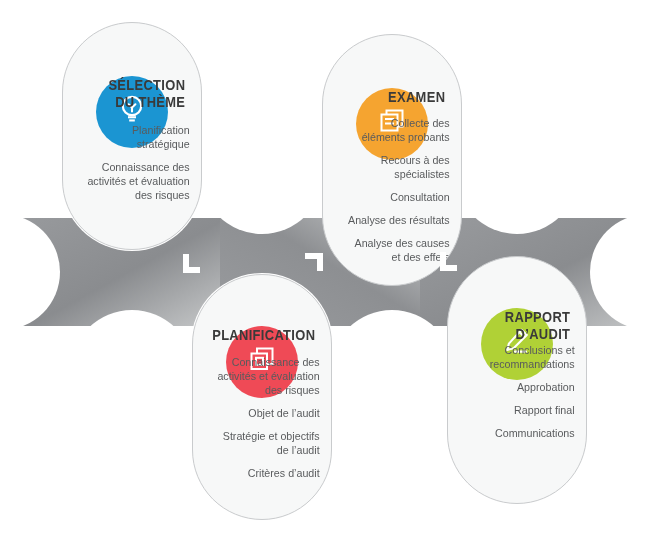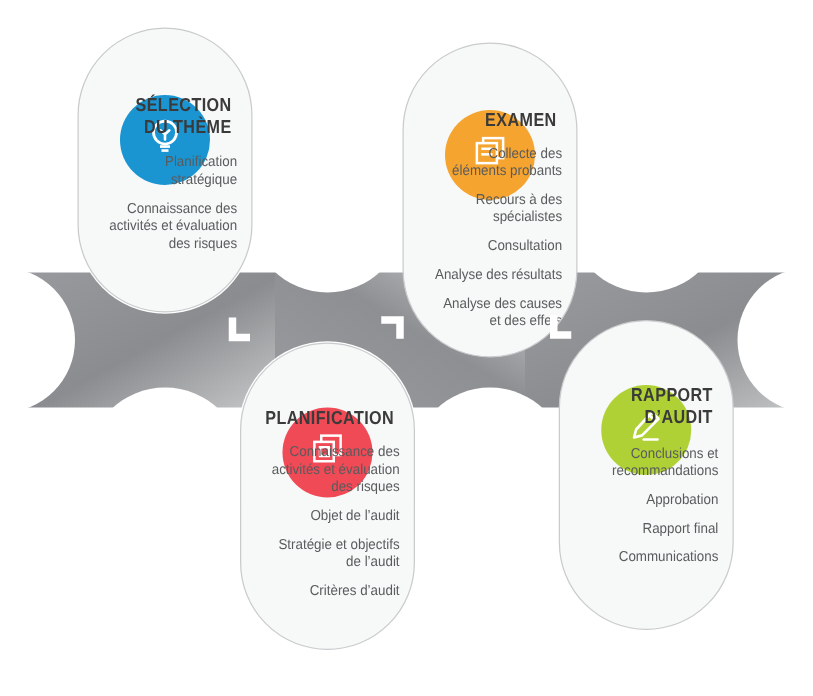--- a/index.html
+++ b/index.html
@@ -77,21 +77,21 @@
   #card-examen{left:322px;top:34px;height:252px;border-radius:70px 70px 70px 70px;}
   #card-examen .card-title{margin-top:54px;}
   #card-examen .card-list{margin-top:10px;}
 
   #card-planification{left:192px;top:274px;height:246px;border-radius:70px 70px 70px 70px;}
   #card-planification .card-title{margin-top:52px;}
   #card-planification .card-list{margin-top:11px;}
 
   #card-rapport{left:447px;top:256px;height:248px;border-radius:70px 70px 70px 70px;}
   #card-rapport .card-title{margin-top:52px;}
-  #card-rapport .card-list{margin-top:13px;}
+  #card-rapport .card-list{}
 
   .arrow-ico{position:absolute;z-index:6;}
 </style>
 </head>
 <body>
 
 <div id="stage">
 
   <svg class="connector-layer" width="650" height="557" viewBox="0 0 650 557" aria-hidden="true">
     <defs>

